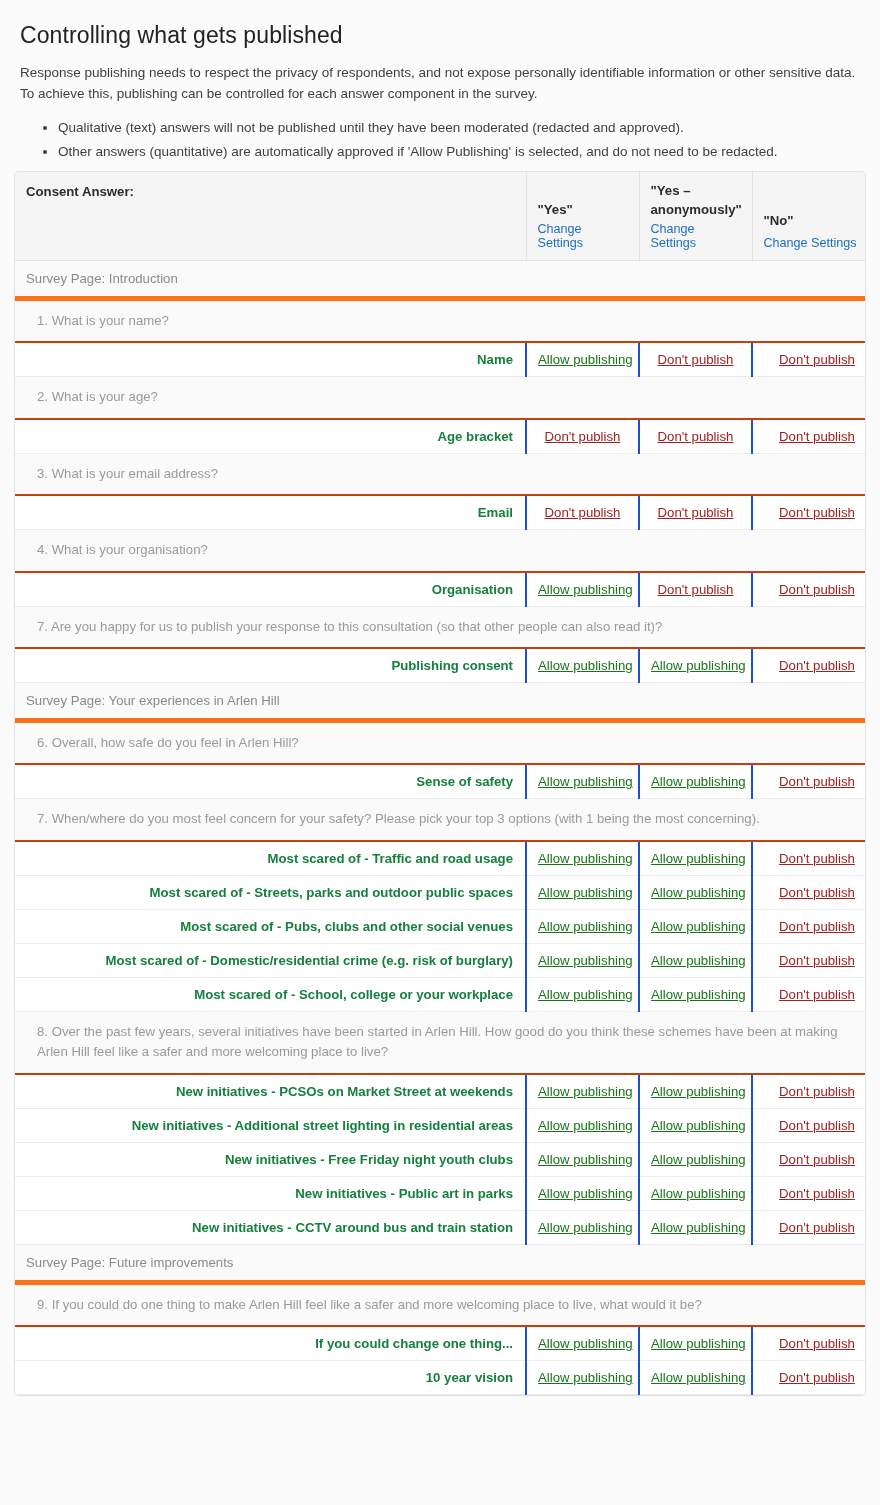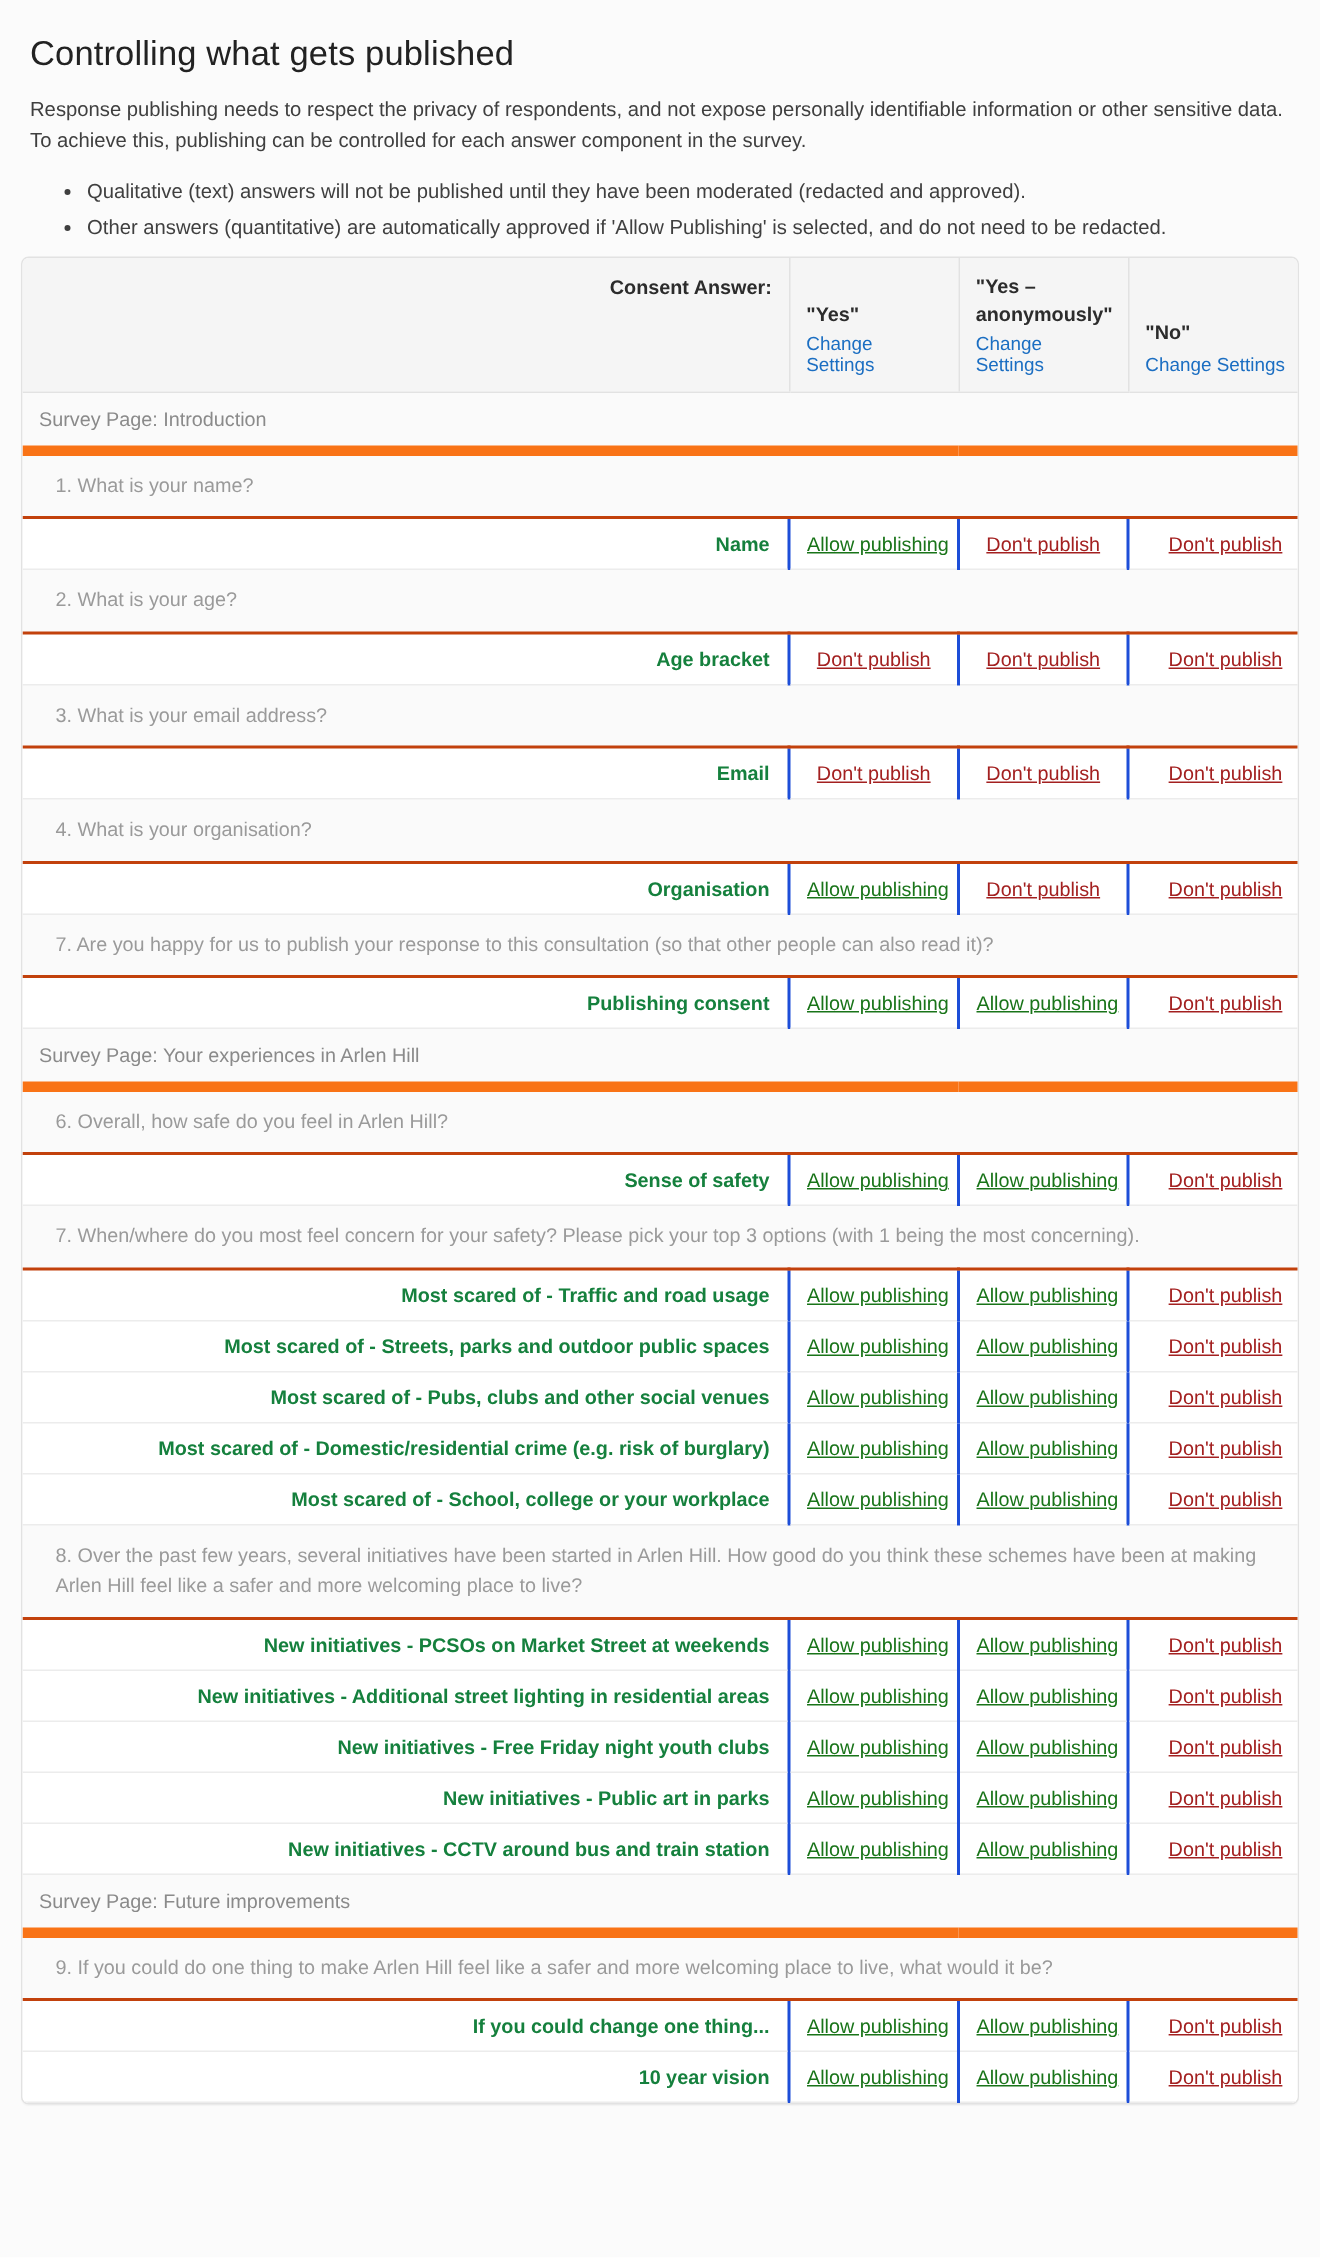--- a/index.html
+++ b/index.html
@@ -65,21 +65,20 @@
   table.consent col.c-opt3  { width: 129px; }
 
   
   thead tr.head-row { background: #f5f5f5; }
   thead td {
     border-bottom: 1px solid #e2e2e2;
     vertical-align: bottom;
     padding: 10px 11px 9px 11px;
   }
   thead td.head-label {
-    text-align: right;
     font-size: 13.2px;
     font-weight: bold;
     color: #2c2c2c;
     vertical-align: top;
     padding-top: 12px;
   }
   thead td.head-opt {
     border-left: 1px solid #e2e2e2;
     text-align: left;
   }
@@ -95,21 +94,21 @@
     font-size: 12.6px;
     color: #1b6ec2;
     text-decoration: none;
     display: inline-block;
     cursor: pointer;
   }
 
   
   tr.page-row td {
     background: #fafafa;
-    border-bottom: 7px solid #f97316;
+    border-bottom: 5px solid #f97316;
     border-top: 1px solid #ececec;
     font-size: 13.2px;
     color: #8a8a8a;
     padding: 10px 12px 10px 11px;
   }
   tr.question-row td {
     background: #fafafa;
     border-bottom: 2px solid #c2410c;
     font-size: 13.2px;
     color: #9a9a9a;

